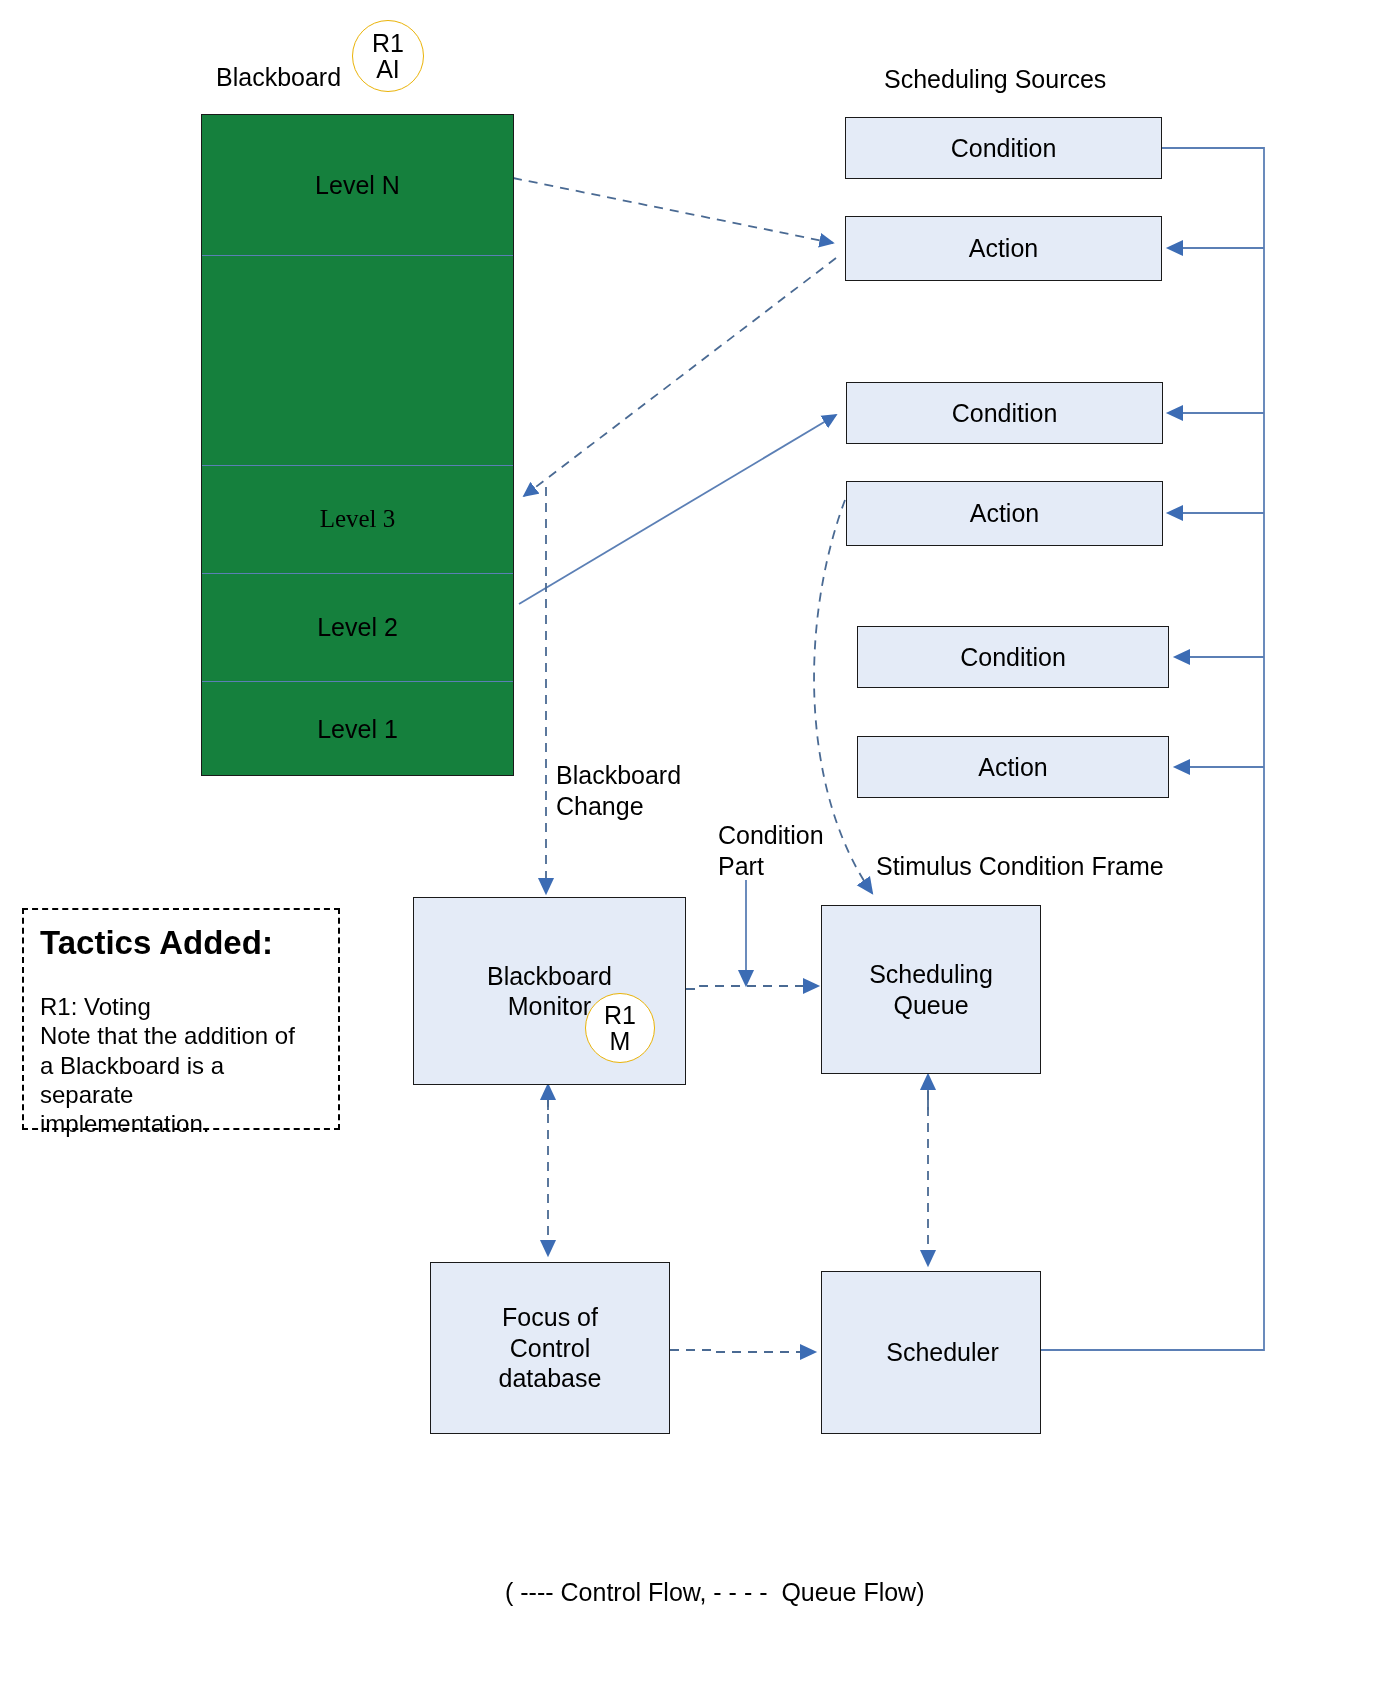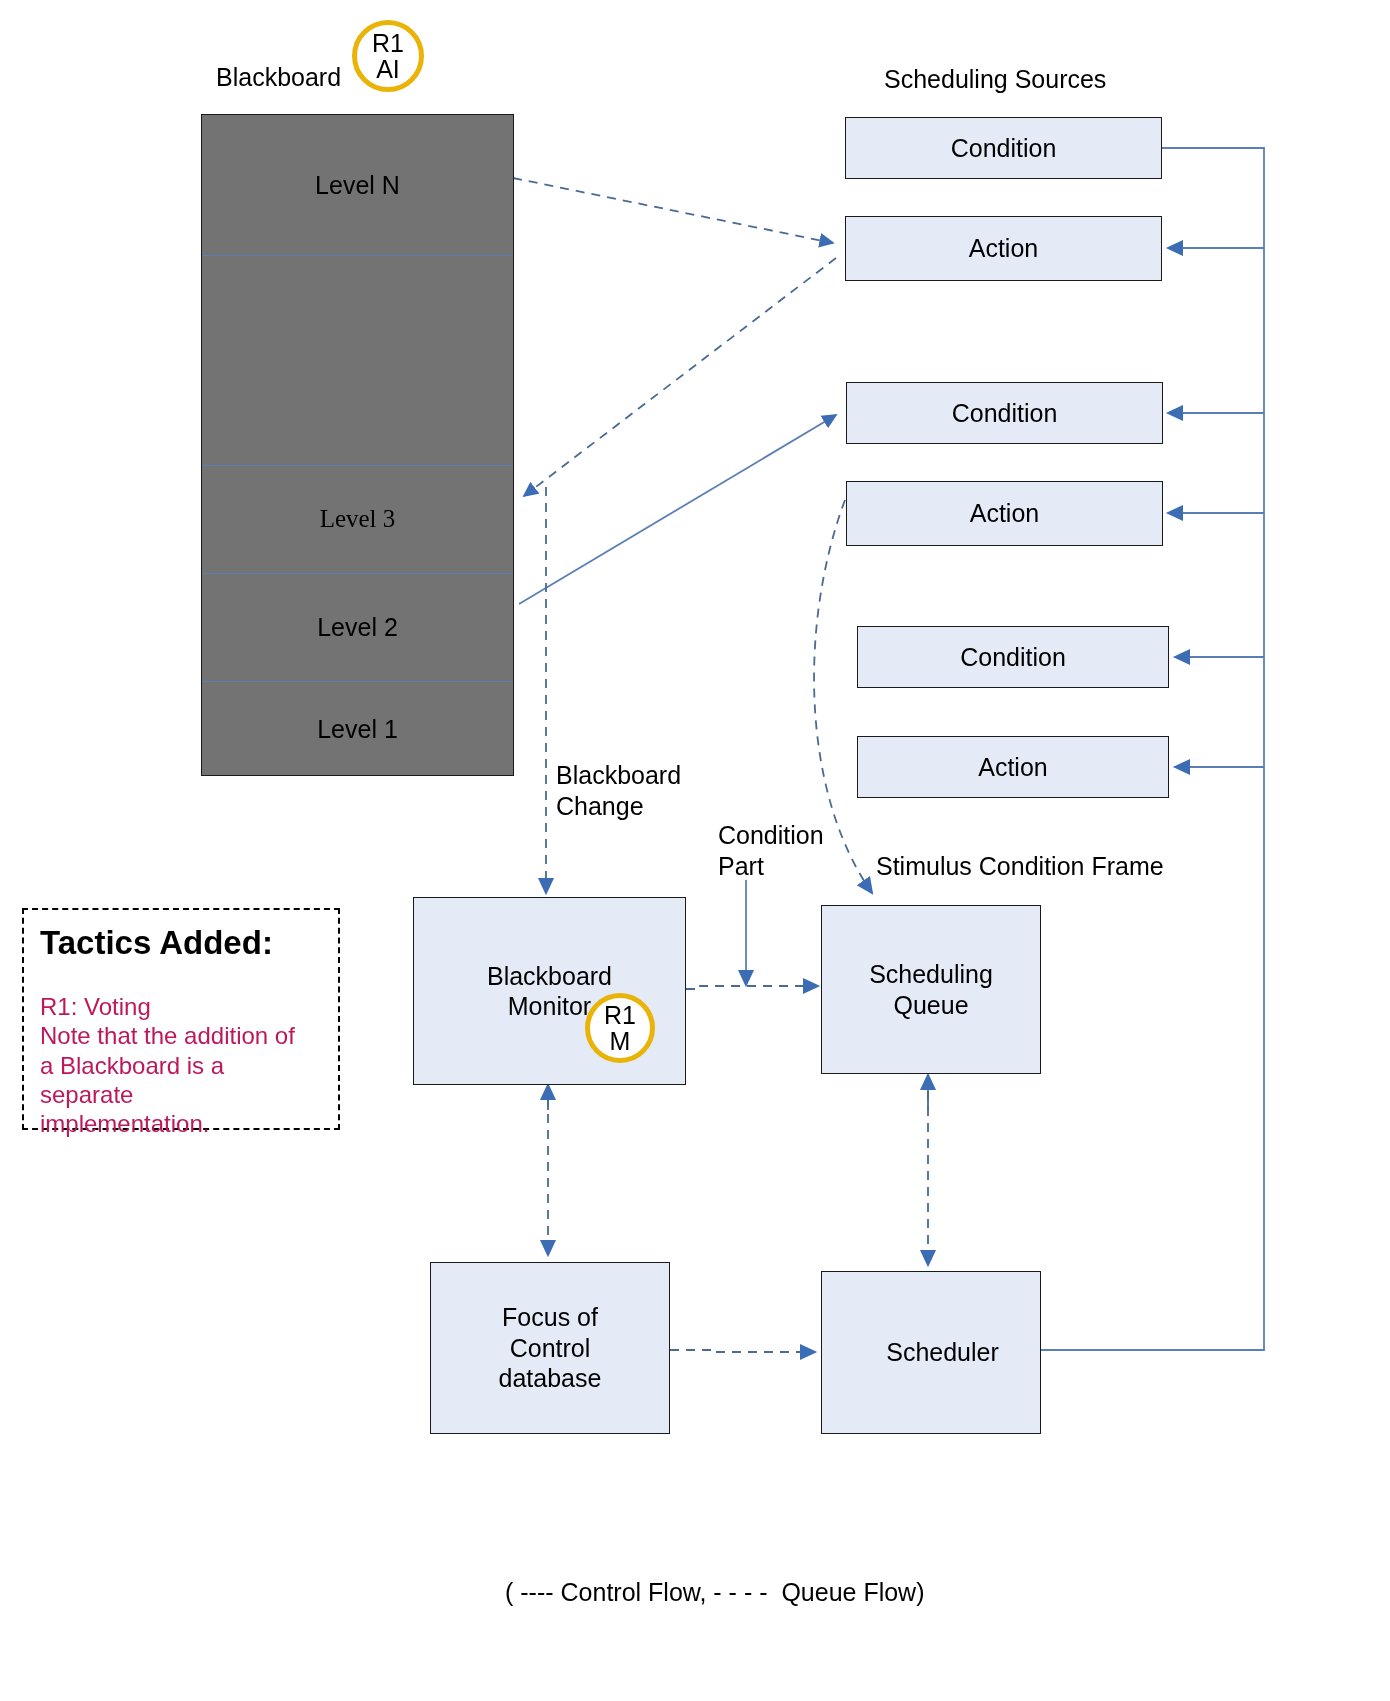--- a/index.html
+++ b/index.html
@@ -34,21 +34,21 @@
     justify-content: center;
     text-align: center;
     font-size: 25px;
     color: #000;
     line-height: 1.22;
     white-space: pre-line;
   }
   .bb-shell {
     position: absolute;
     box-sizing: border-box;
-    background: #737373;
+    background: #15803d;
     border: 1px solid #1a1a1a;
   }
   .bb-level {
     position: absolute;
     left: 0;
     width: 100%;
     box-sizing: border-box;
     display: flex;
     align-items: center;
     justify-content: center;
@@ -65,21 +65,21 @@
   .caption {
     position: absolute;
     font-size: 25px;
     color: #000;
     white-space: pre-line;
     line-height: 1.22;
   }
   .marker-circle {
     position: absolute;
     box-sizing: border-box;
-    border: 5px solid #eab308;
+    border: 1px solid #eab308;
     border-radius: 50%;
     background: #ffffff;
     display: flex;
     flex-direction: column;
     align-items: center;
     justify-content: center;
     font-size: 25px;
     color: #000;
     line-height: 1.05;
   }
@@ -91,21 +91,21 @@
     padding: 14px 16px 10px 16px;
   }
   .tactics-title {
     font-size: 33px;
     font-weight: bold;
     color: #000;
     margin-bottom: 30px;
   }
   .tactics-body {
     font-size: 24px;
-    color: #be185d;
+    color: #000000;
     line-height: 1.22;
     white-space: pre-line;
   }
   .legend {
     position: absolute;
     font-size: 25px;
     color: #000;
     white-space: pre;
   }
 </style>

